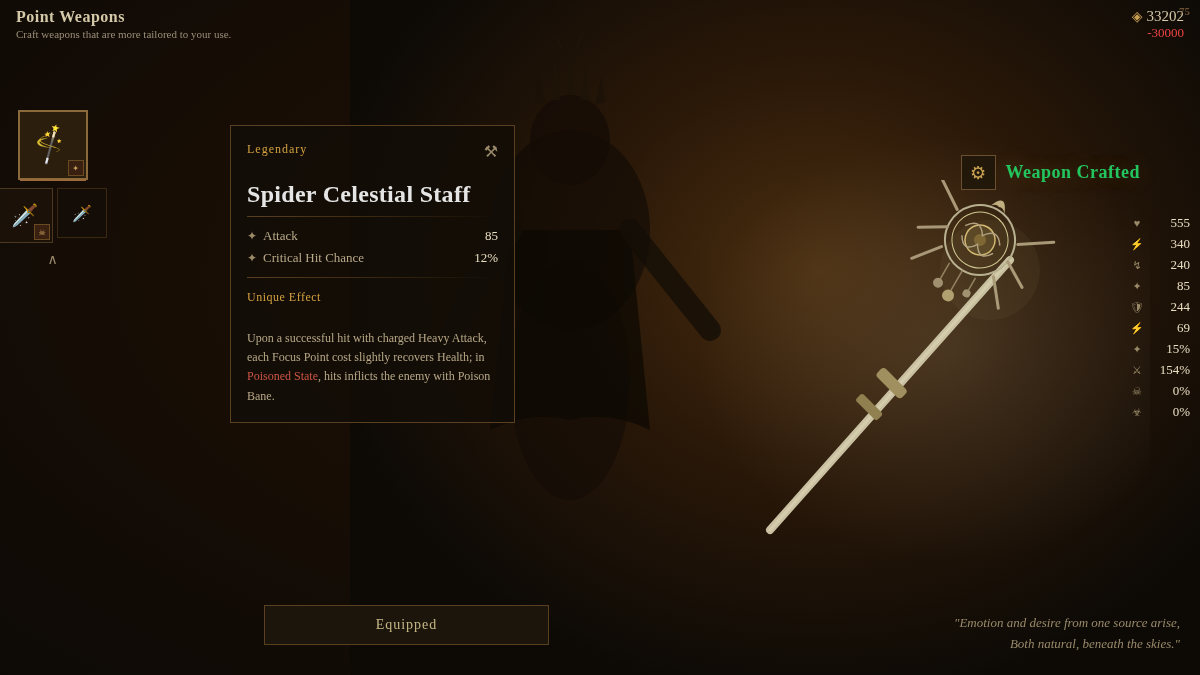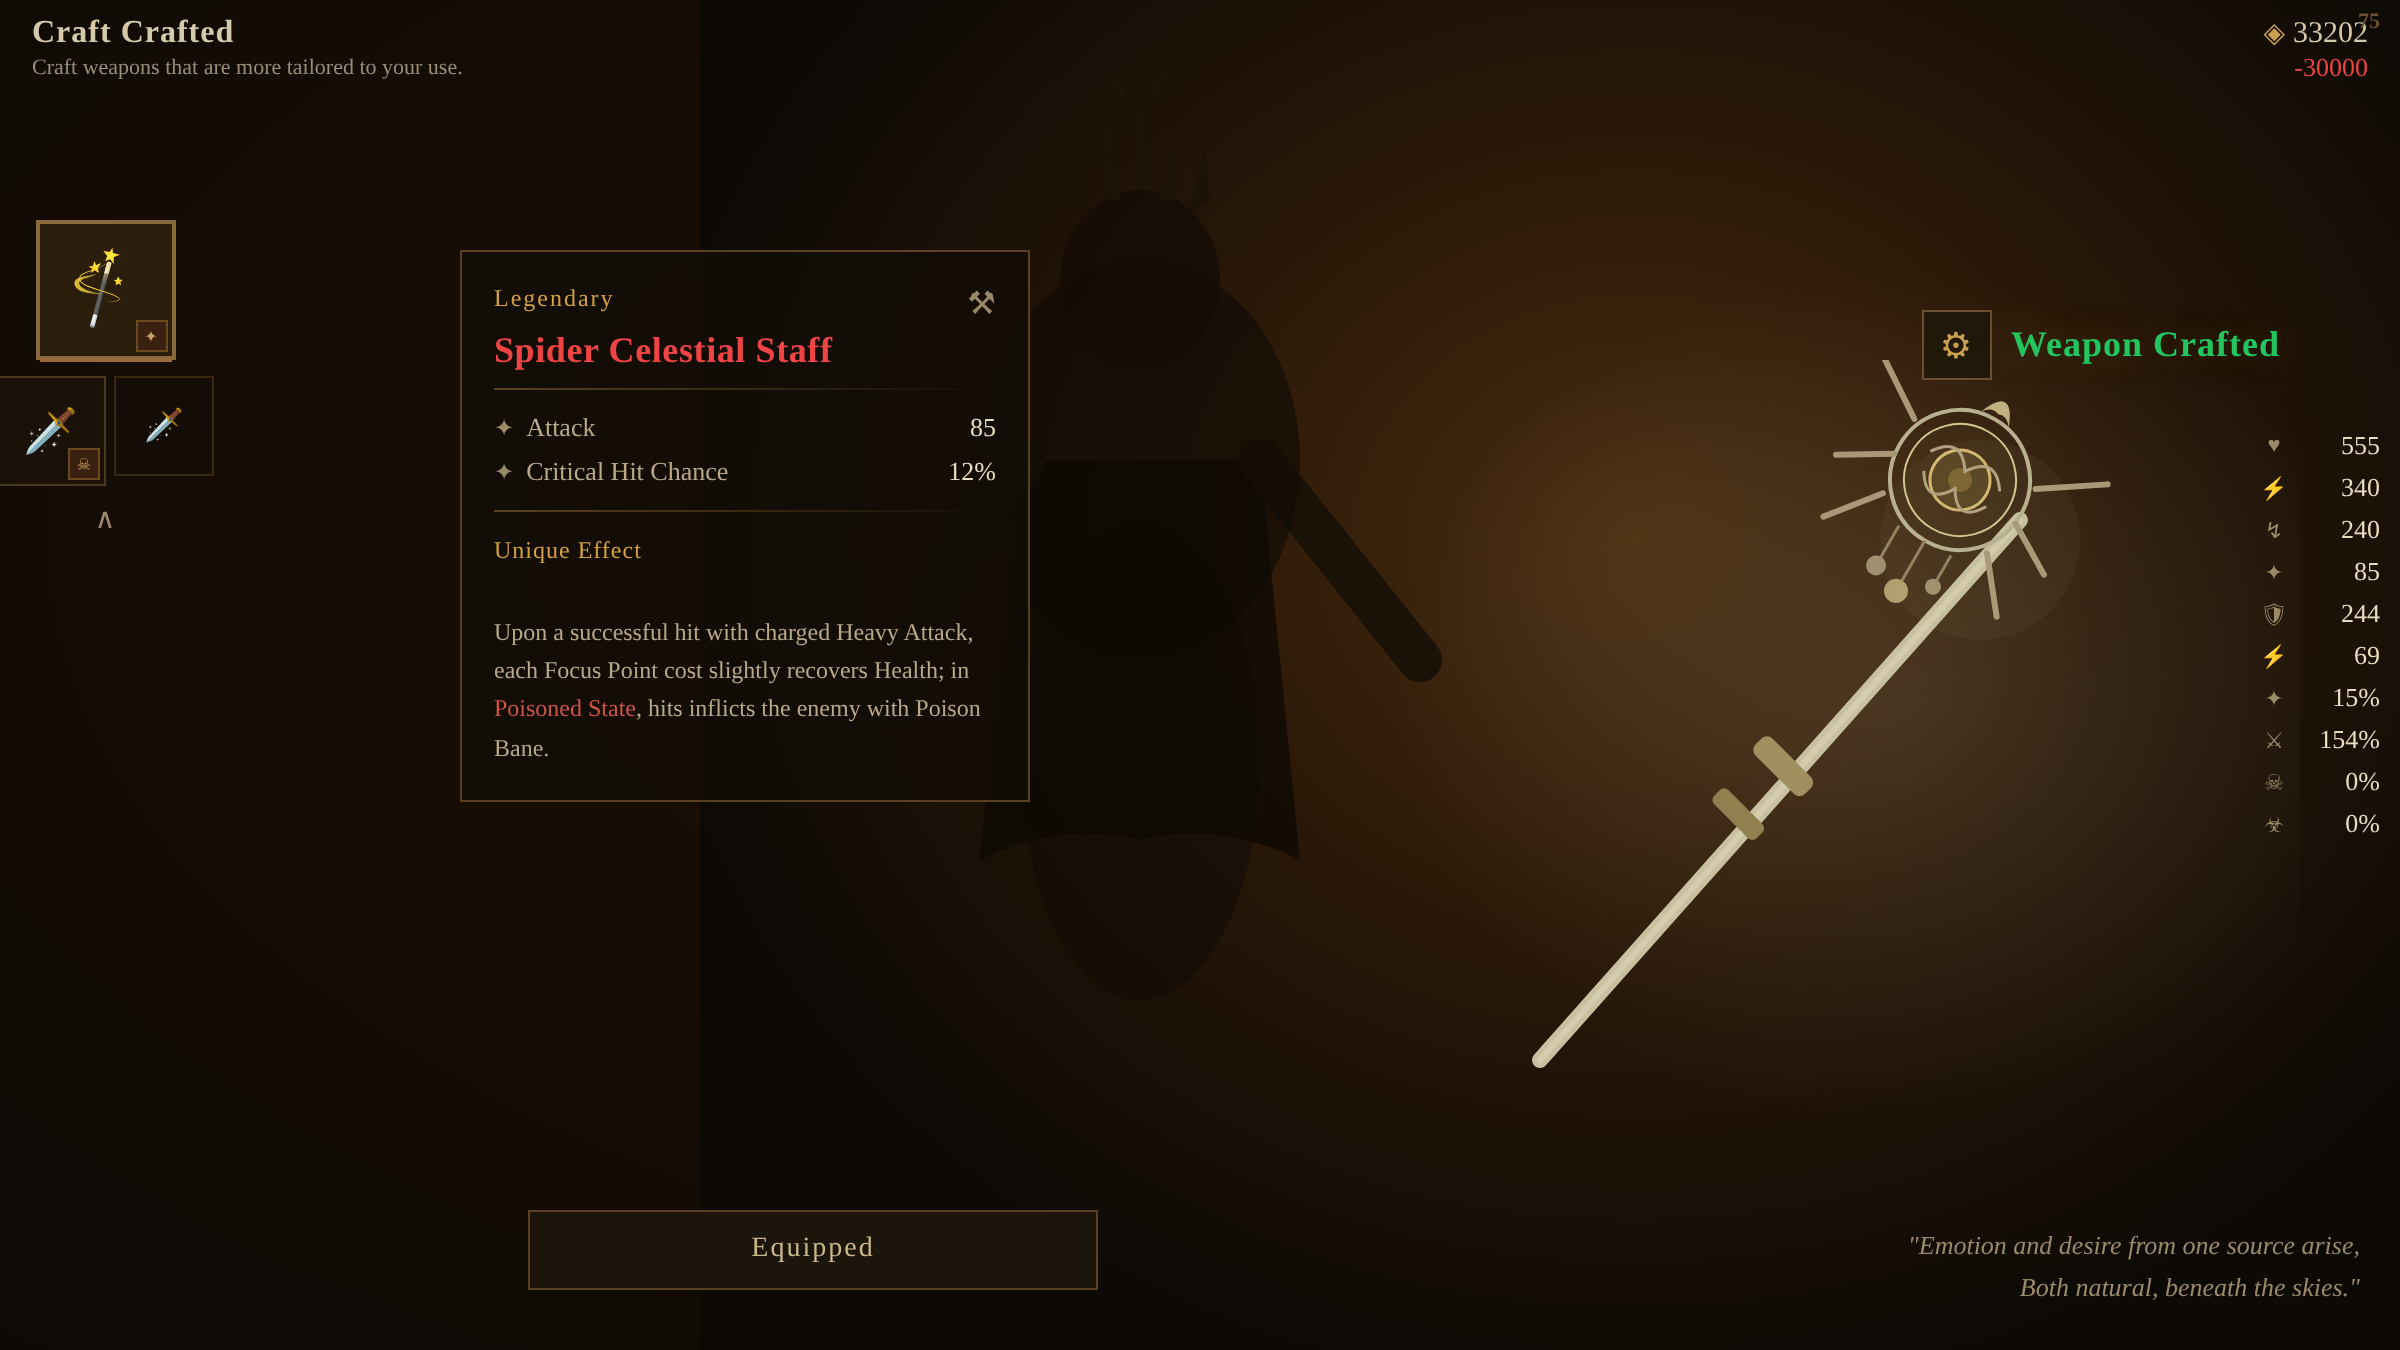--- a/index.html
+++ b/index.html
@@ -192,37 +192,37 @@
       background: rgba(18, 13, 7, 0.92);
       border: 1px solid #5a4020;
       z-index: 10;
       padding: 16px;
     }
 
     .item-card-header {
       display: flex;
       justify-content: space-between;
       align-items: flex-start;
-      margin-bottom: 3px;
+      margin-bottom: 20px;
     }
 
     .item-rarity {
       color: #d4a040;
       font-size: 12px;
       letter-spacing: 1px;
     }
 
     .item-craft-icon {
       color: #9a8a6a;
       font-size: 16px;
     }
 
     .item-name {
-      color: #ef4444;
-      font-size: 18px;
+      color: #e5e5e5;
+      font-size: 24px;
       font-weight: bold;
       letter-spacing: 0.3px;
     }
 
     .divider {
       height: 1px;
       background: linear-gradient(to right, #5a4020, #3a2810, transparent);
       margin: 8px 0;
     }
 
@@ -465,21 +465,21 @@
   </g>
 
   <rect x="185" y="195" width="12" height="35" rx="4" fill="#a09060" transform="rotate(-45 185 195)"></rect>
   <rect x="165" y="220" width="10" height="30" rx="3" fill="#908050" transform="rotate(-45 165 220)"></rect>
 
   <ellipse cx="300" cy="90" rx="50" ry="50" fill="rgba(200,190,130,0.05)"></ellipse>
 </svg>
 
 <div class="top-bar">
   <div class="page-title-section">
-    <span class="page-title">Craft Crafted</span>
+    <span class="page-title">Point Weapons</span>
     <span class="page-subtitle">Craft weapons that are more tailored to your use.</span>
   </div>
   <div class="currency-section">
     <div class="currency-amount">
       <span class="currency-icon">◈</span>
       <span>33202</span>
     </div>
     <div class="currency-cost">-30000</div>
   </div>
 </div>

